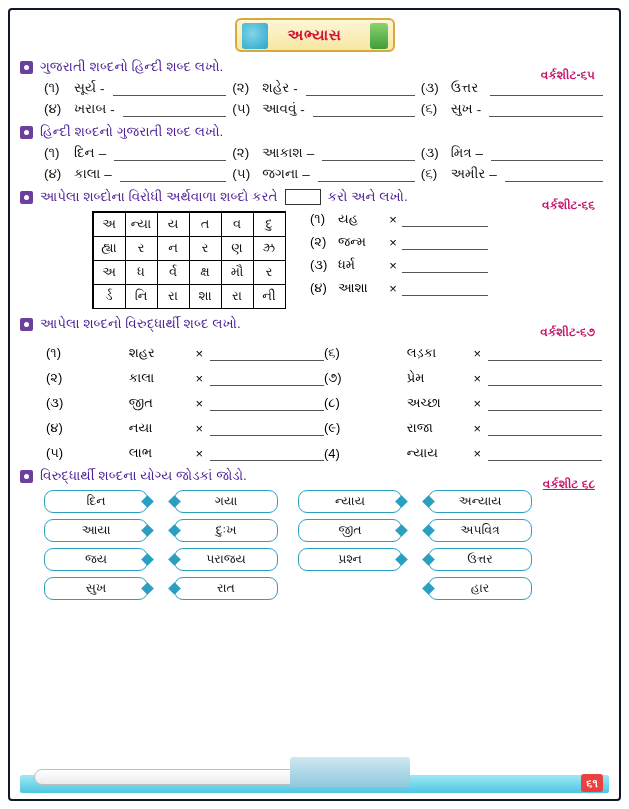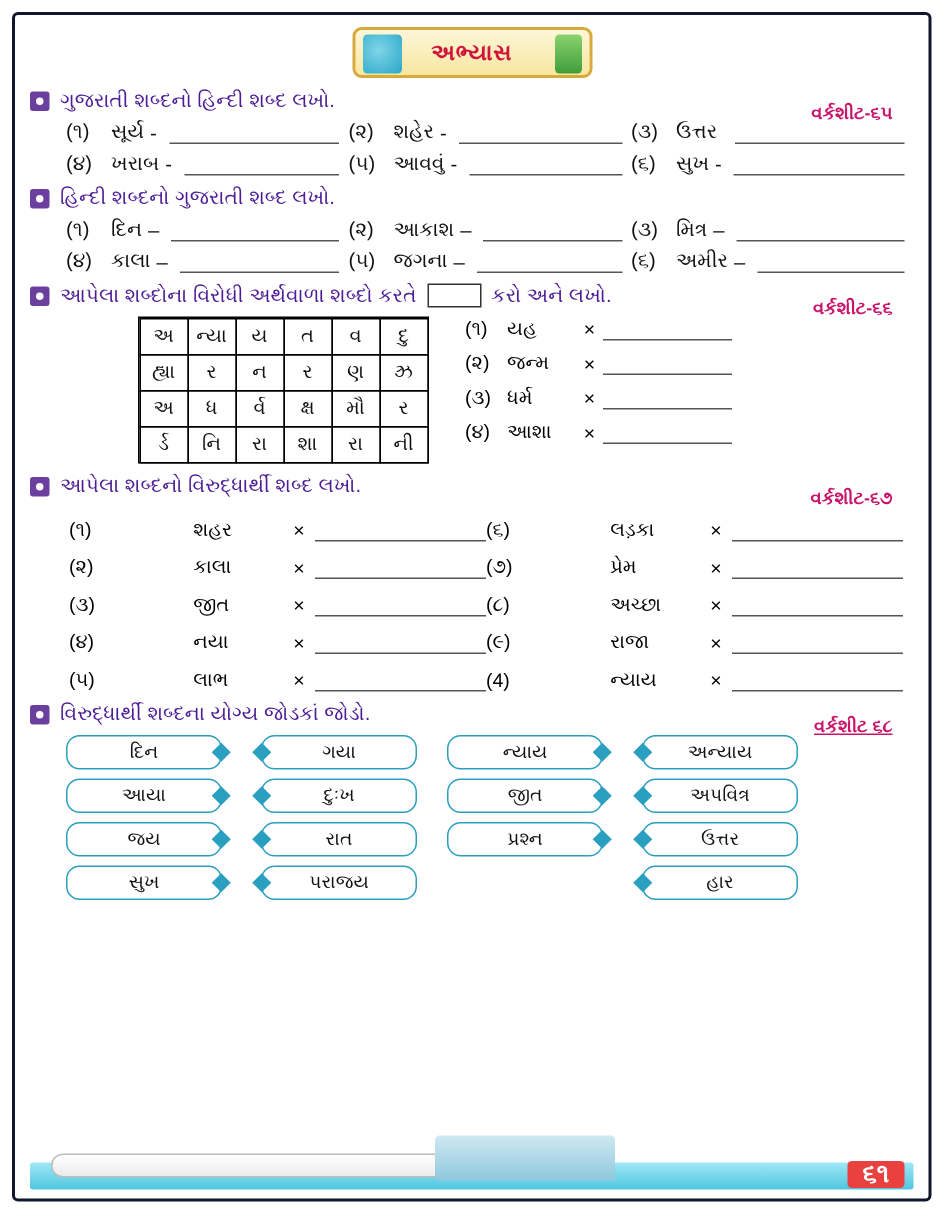--- a/index.html
+++ b/index.html
@@ -217,25 +217,25 @@
     border-left: 11px solid #e0b57a;
   }
   .castle {
     position: absolute; left: 270px; bottom: 6px;
     width: 120px; height: 30px;
     background: linear-gradient(180deg,#cfe8f2,#8fc8dd);
     border-radius: 3px 3px 0 0;
   }
   .pagenum {
     position: absolute; right: 6px; bottom: 1px;
-    width: 38px; height: 18px;
+    width: 22px; height: 18px;
     background: #e8413f;
     color: #fff;
     border-radius: 3px;
-    font-size: 17px;
+    font-size: 11px;
     display: flex; align-items: center; justify-content: center;
     font-weight: bold;
   }
 </style>
 </head>
 <body>
 
 <div class="page">
   <div class="inner">
 
@@ -498,22 +498,22 @@
           <div class="mcol">
             <div class="mbox left">દિન</div>
             <div class="mbox left">આયા</div>
             <div class="mbox left">જય</div>
             <div class="mbox left">સુખ</div>
           </div>
           <div class="gap"></div>
           <div class="mcol">
             <div class="mbox right">ગયા</div>
             <div class="mbox right">દુઃખ</div>
+            <div class="mbox right">પરાજય</div>
             <div class="mbox right">રાત</div>
-            <div class="mbox right">પરાજય</div>
           </div>
         </div>
 
         <div class="midgap"></div>
 
         <div class="mgroup">
           <div class="mcol">
             <div class="mbox left">ન્યાય</div>
             <div class="mbox left">જીત</div>
             <div class="mbox left">પ્રશ્ન</div>

